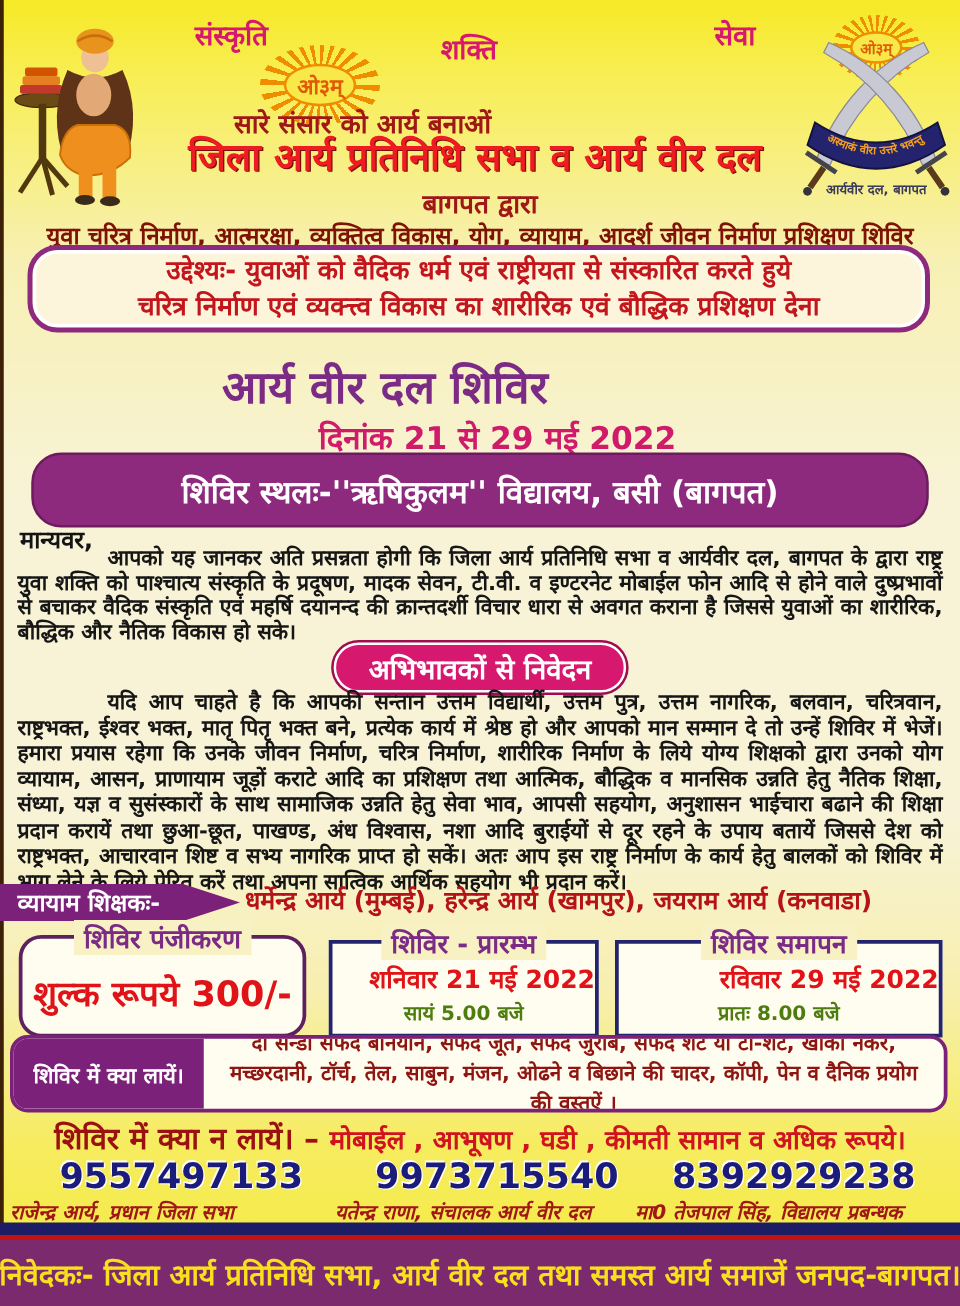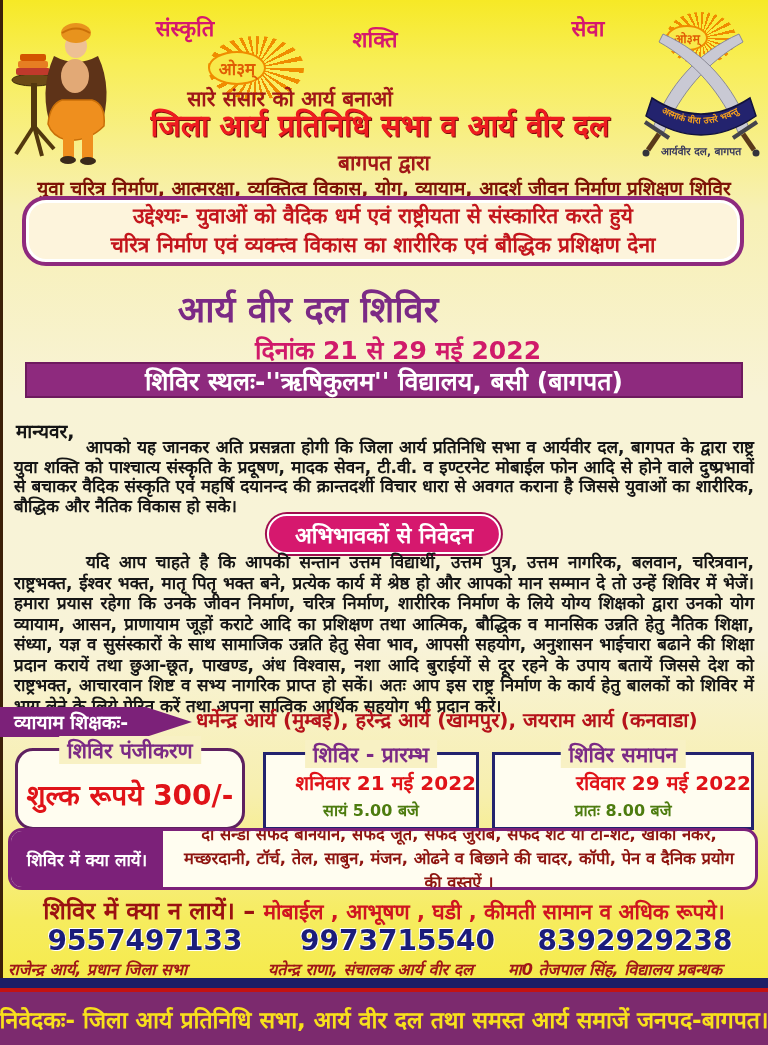--- a/index.html
+++ b/index.html
@@ -22,21 +22,21 @@
   .objective-box{
     left:22px;top:196px;width:722px;height:70px;border:4px solid #8e2a7e;border-radius:24px;
     background:#fdf4dc;box-shadow:inset 0 0 0 3px #ffffff;
     display:flex;flex-direction:column;justify-content:center;align-items:center;
   }
   .objective-box div{font-size:21px;font-weight:800;color:#c3151c;line-height:29px;white-space:nowrap;}
 
   .camp-title{left:0;top:284px;width:616px;font-size:36px;font-weight:800;color:#7b2a85;}
   .camp-dates{left:14px;top:332px;width:768px;font-size:25px;font-weight:800;color:#d01a6a;}
   .venue-box{
-    left:25px;top:362px;width:718px;height:36px;background:#8e2a7e;border:2px solid #6e1a5e;border-radius:0;
+    left:25px;top:362px;width:718px;height:60px;background:#8e2a7e;border:2px solid #6e1a5e;border-radius:24px;
     display:flex;align-items:center;justify-content:center;color:#fff;font-size:25px;font-weight:800;
   }
 
   .salutation{left:16px;top:418px;font-size:19px;font-weight:600;color:#141414;}
   .letter-para{left:14px;width:740px;font-size:17px;font-weight:600;color:#161616;text-align:justify;text-indent:72px;}
   .para1{top:438px;line-height:19.5px;}
   .para2{top:552px;line-height:20.5px;}
 
   .appeal-pill{
     left:50%;top:514px;transform:translateX(-50%);
@@ -88,21 +88,21 @@
   .navy-bar{left:0;top:978px;width:768px;height:10px;background:#1d1d66;}
   .red-line{left:0;top:988px;width:768px;height:4px;background:#c41212;}
   .footer-strip{
     left:0;top:992px;width:768px;height:53px;background:#7c2a6e;
     display:flex;align-items:center;justify-content:center;
     color:#f8e01c;font-size:23px;font-weight:800;white-space:nowrap;
   }
 
   .sunburst{border-radius:50%;
     background:repeating-conic-gradient(from 0deg at 50% 50%,#f08c00 0deg 6deg,rgba(240,140,0,0) 6deg 15deg);
-    display:flex;align-items:center;justify-content:flex-start;}
+    display:flex;align-items:center;justify-content:center;}
   .sunburst-center{left:208px;top:36px;width:96px;height:64px;}
   .om-core{background:#f8e84a;border:2px solid #f08c00;border-radius:50%;
     display:flex;align-items:center;justify-content:center;color:#e05c04;font-weight:800;}
   .om-core-lg{width:58px;height:34px;font-size:17px;}
   .logo-wrap{left:638px;top:12px;width:126px;height:148px;}
   .logo-burst{position:absolute;left:28px;top:0;width:70px;height:52px;}
   .om-core-sm{width:42px;height:26px;font-size:12px;}
   .logo-svg{position:absolute;left:0;top:0;}
   .logo-caption{position:absolute;left:0;top:132px;width:126px;text-align:center;
     font-size:10.5px;font-weight:800;color:#3a3a5c;white-space:nowrap;}

